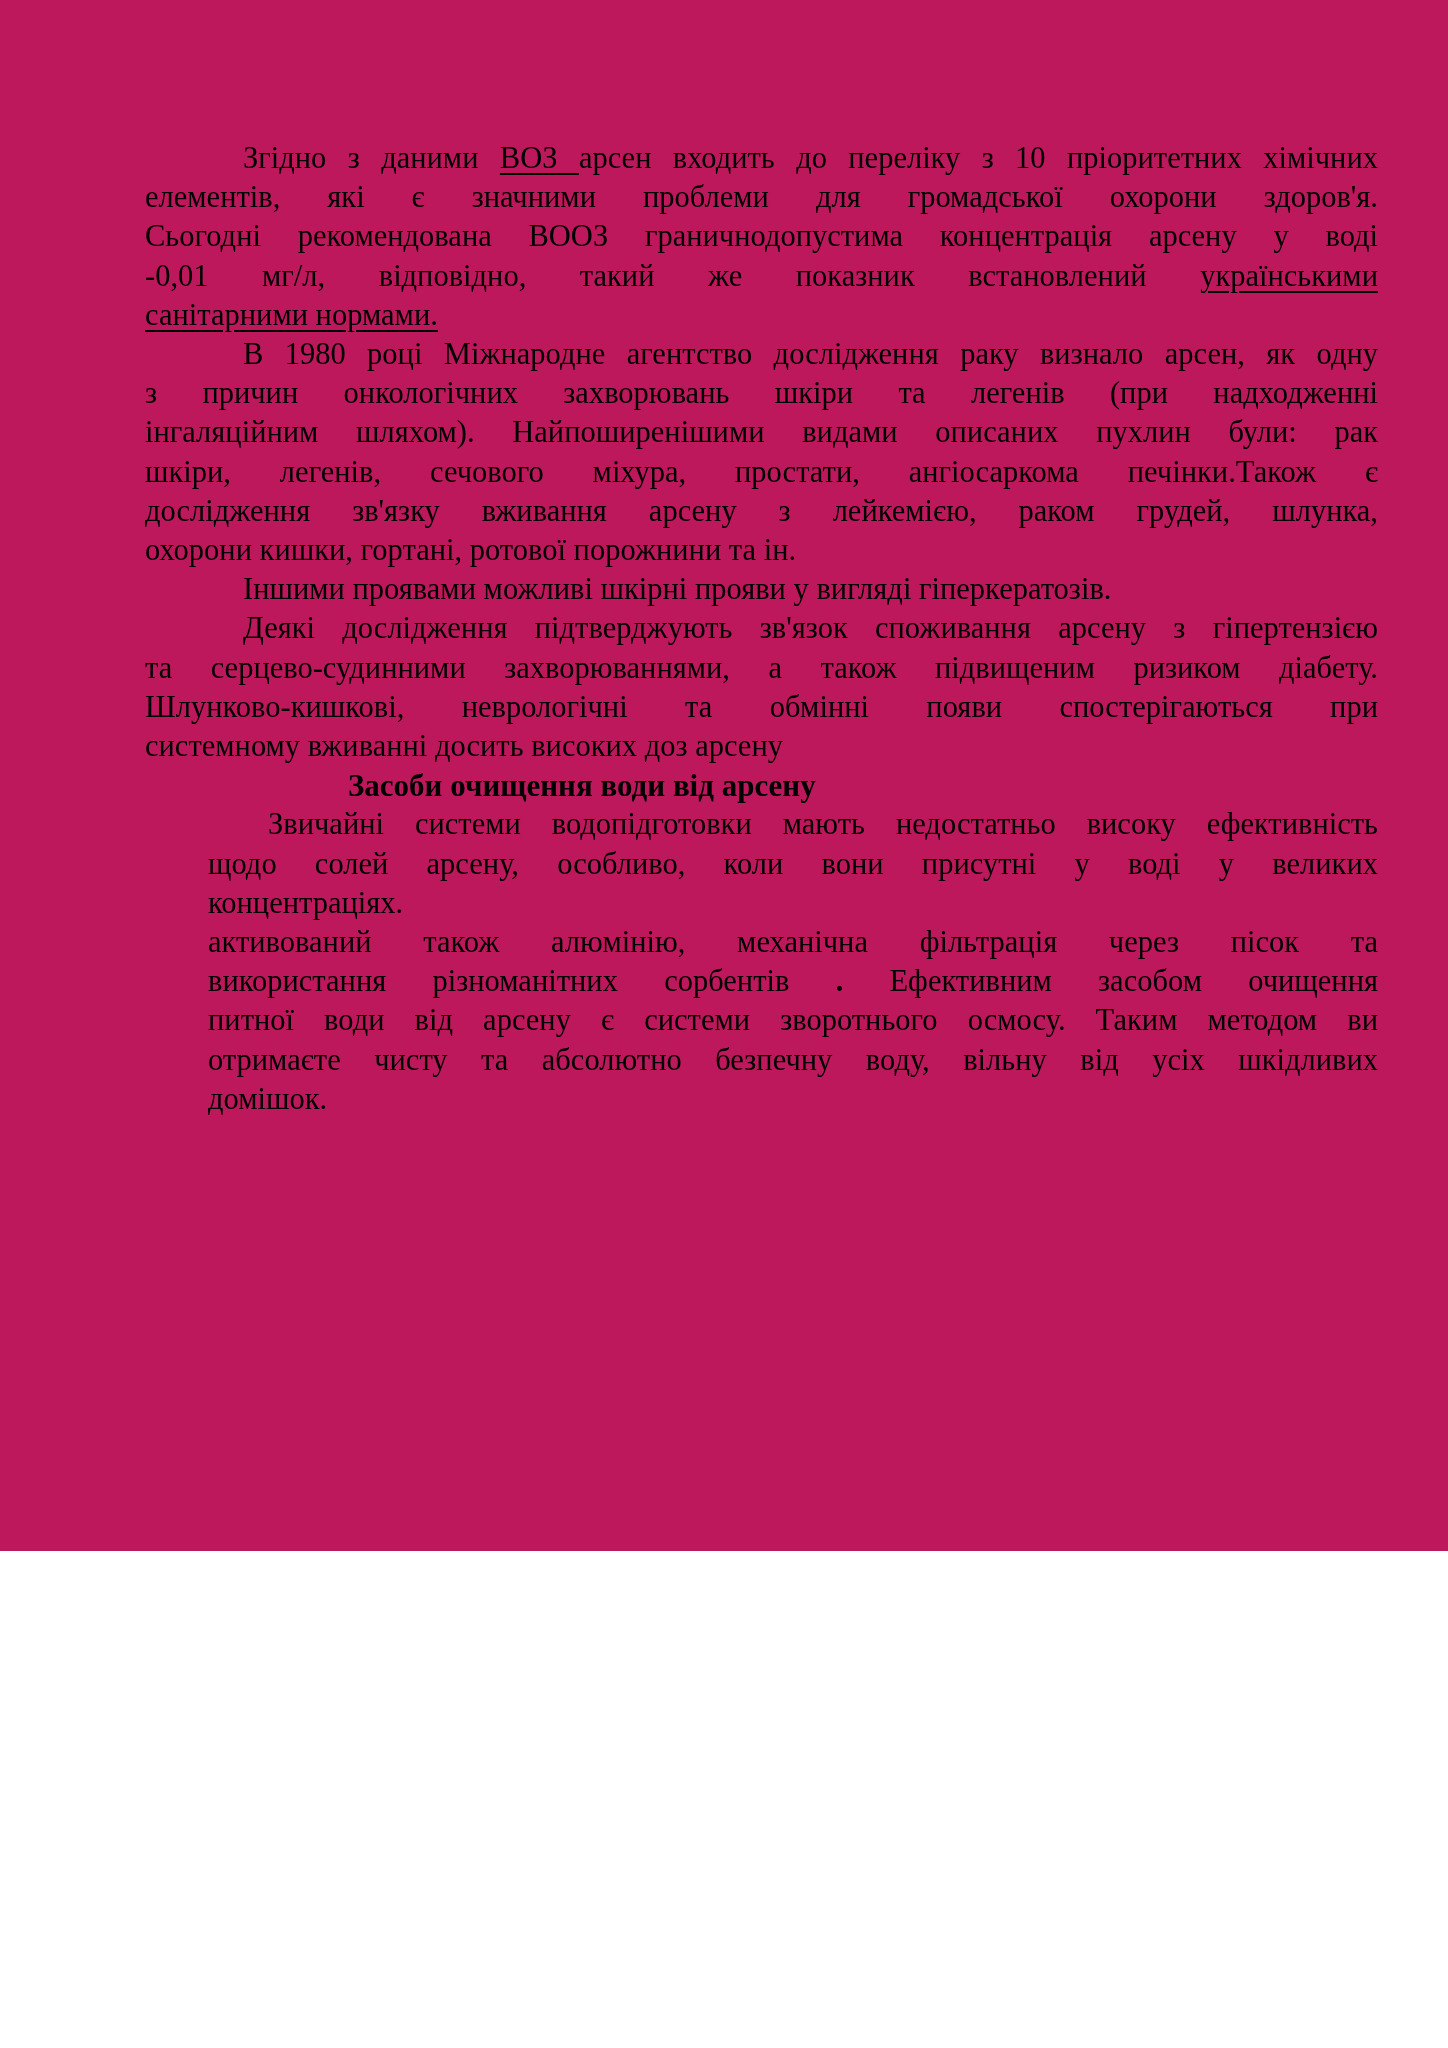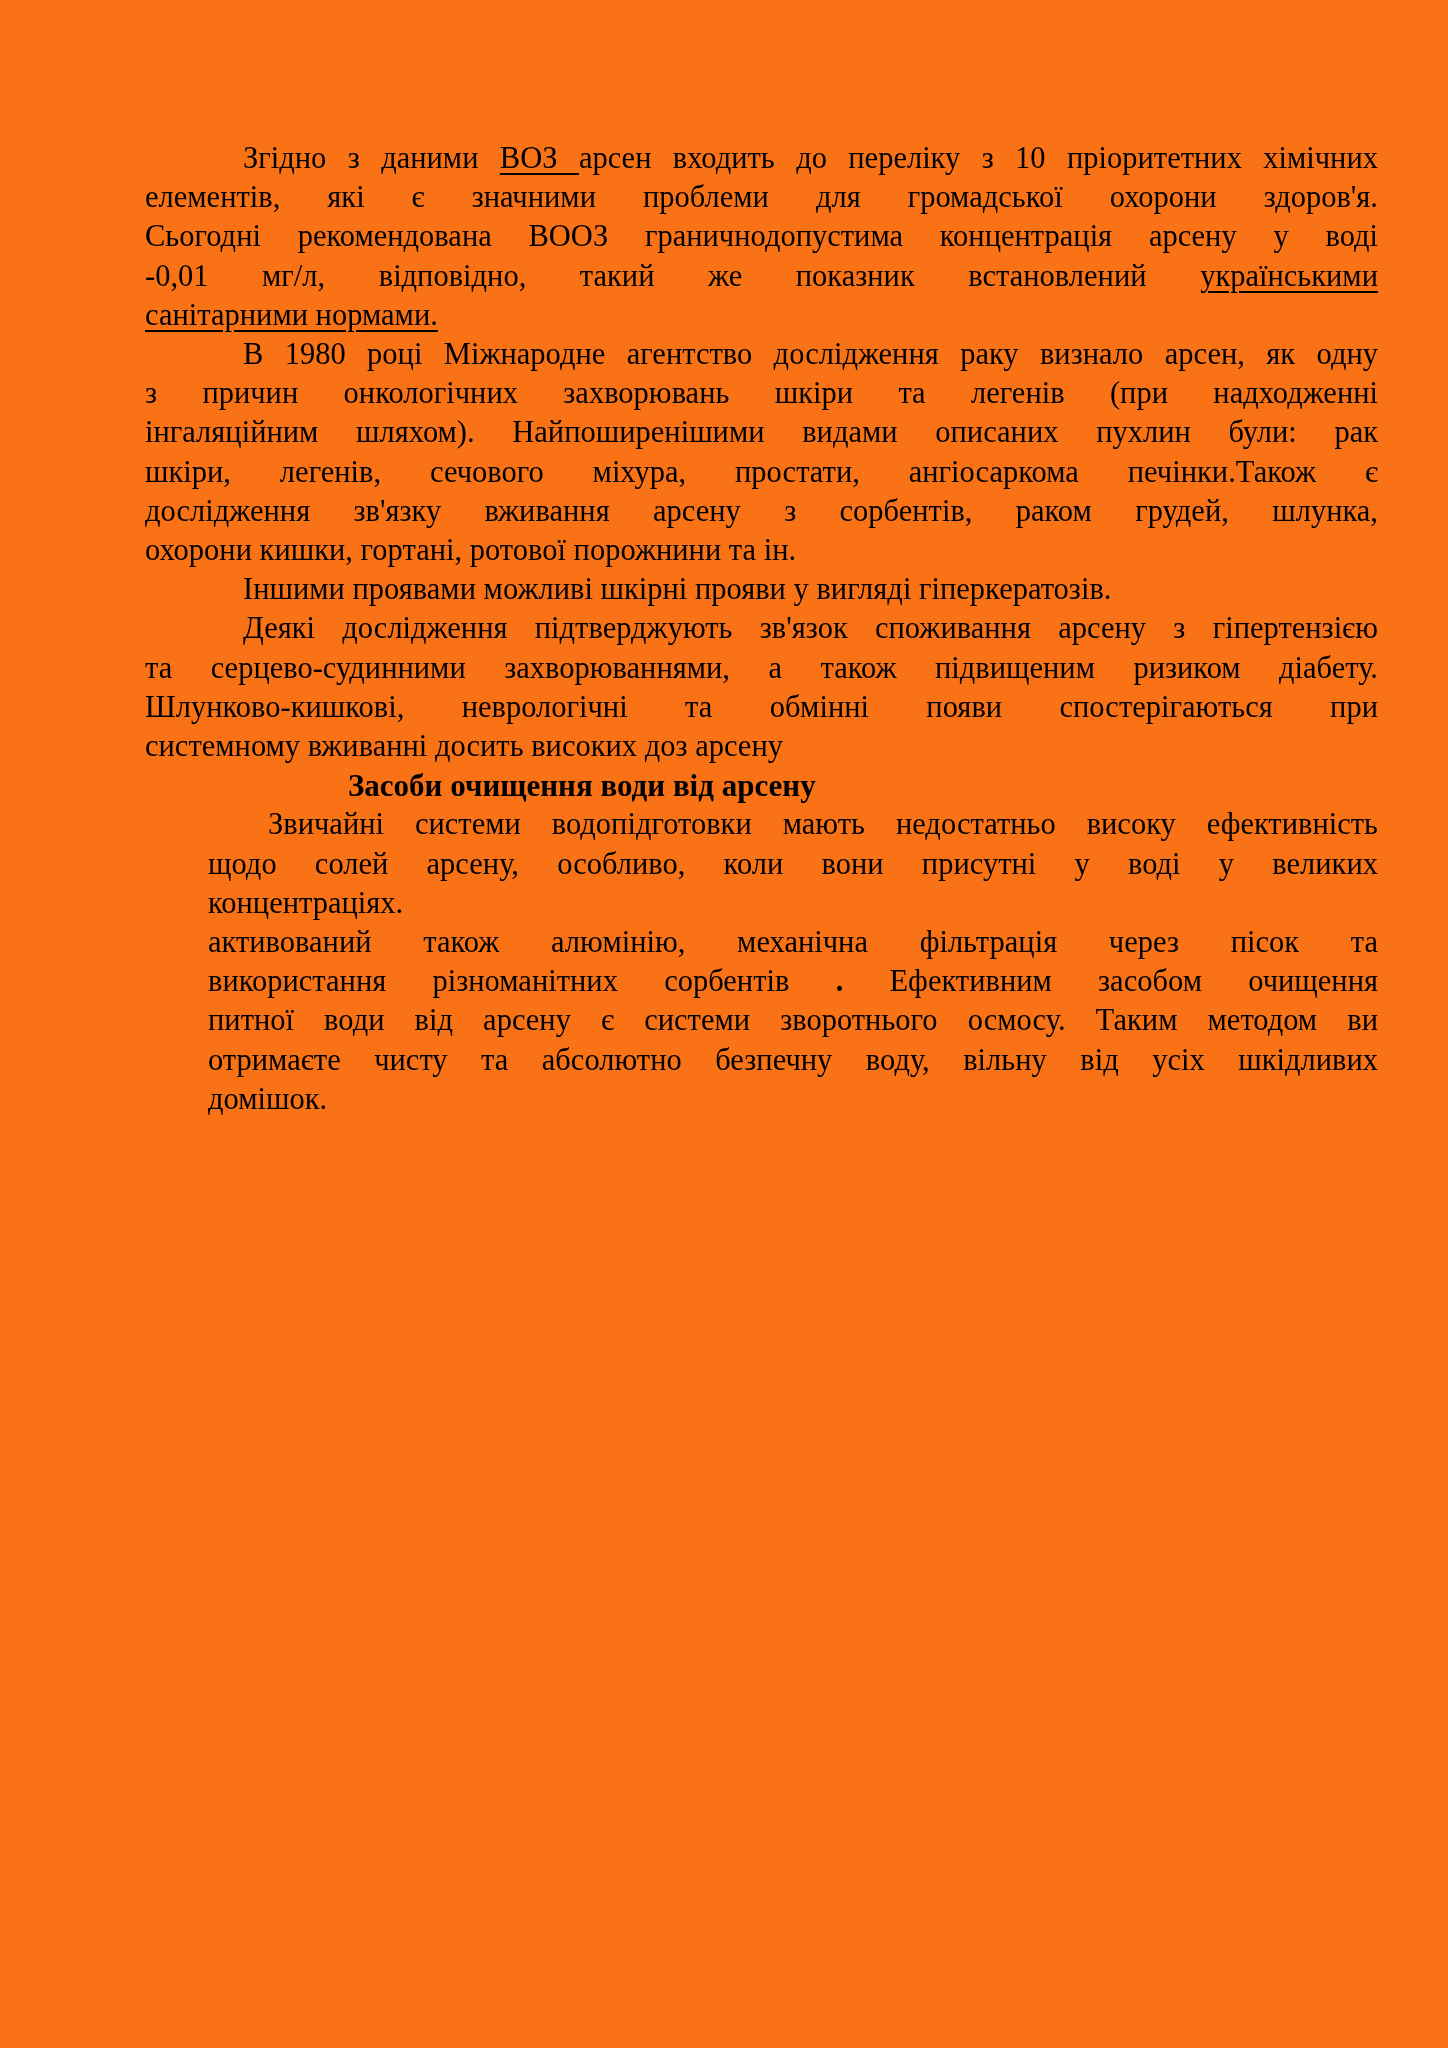--- a/index.html
+++ b/index.html
@@ -3,22 +3,22 @@
 <meta charset="utf-8">
 <style>
   html, body {
     margin: 0;
     padding: 0;
     background: #ffffff;
   }
   .page {
     position: relative;
     width: 1448px;
-    height: 2048px;
-    background: #f97316;
+    height: 1551px;
+    background: #be185d;
     color: #000000;
     font-family: "Liberation Serif", "DejaVu Serif", serif;
     overflow: hidden;
   }
   .content {
     position: absolute;
     left: 145px;
     top: 139px;
     width: 1233px;
   }
@@ -58,21 +58,21 @@
         <div class="line j"><span>елементів, які є значними проблеми для громадської охорони здоров'я.</span></div>
         <div class="line j"><span>Сьогодні рекомендована ВООЗ граничнодопустима концентрація арсену у воді</span></div>
         <div class="line j"><span>-0,01 мг/л, відповідно, такий же показник встановлений </span><span class="u">українськими</span></div>
         <div class="line"><span class="u">санітарними нормами.</span></div>
       </div>
       <div class="para">
         <div class="line j ind"><span>В 1980 році Міжнародне агентство дослідження раку визнало арсен, як одну</span></div>
         <div class="line j"><span>з причин онкологічних захворювань шкіри та легенів (при надходженні</span></div>
         <div class="line j"><span>інгаляційним шляхом). Найпоширенішими видами описаних пухлин були: рак</span></div>
         <div class="line j"><span>шкіри, легенів, сечового міхура, простати, ангіосаркома печінки.Також є</span></div>
-        <div class="line j"><span>дослідження зв'язку вживання арсену з сорбентів, раком грудей, шлунка,</span></div>
+        <div class="line j"><span>дослідження зв'язку вживання арсену з лейкемією, раком грудей, шлунка,</span></div>
         <div class="line"><span>охорони кишки, гортані, ротової порожнини та ін.</span></div>
       </div>
       <div class="para">
         <div class="line ind"><span>Іншими проявами можливі шкірні прояви у вигляді гіперкератозів.</span></div>
       </div>
       <div class="para">
         <div class="line j ind"><span>Деякі дослідження підтверджують зв'язок споживання арсену з гіпертензією</span></div>
         <div class="line j"><span>та серцево-судинними захворюваннями, а також підвищеним ризиком діабету.</span></div>
         <div class="line j"><span>Шлунково-кишкові, неврологічні та обмінні появи спостерігаються при</span></div>
         <div class="line"><span>системному вживанні досить високих доз арсену</span></div>

